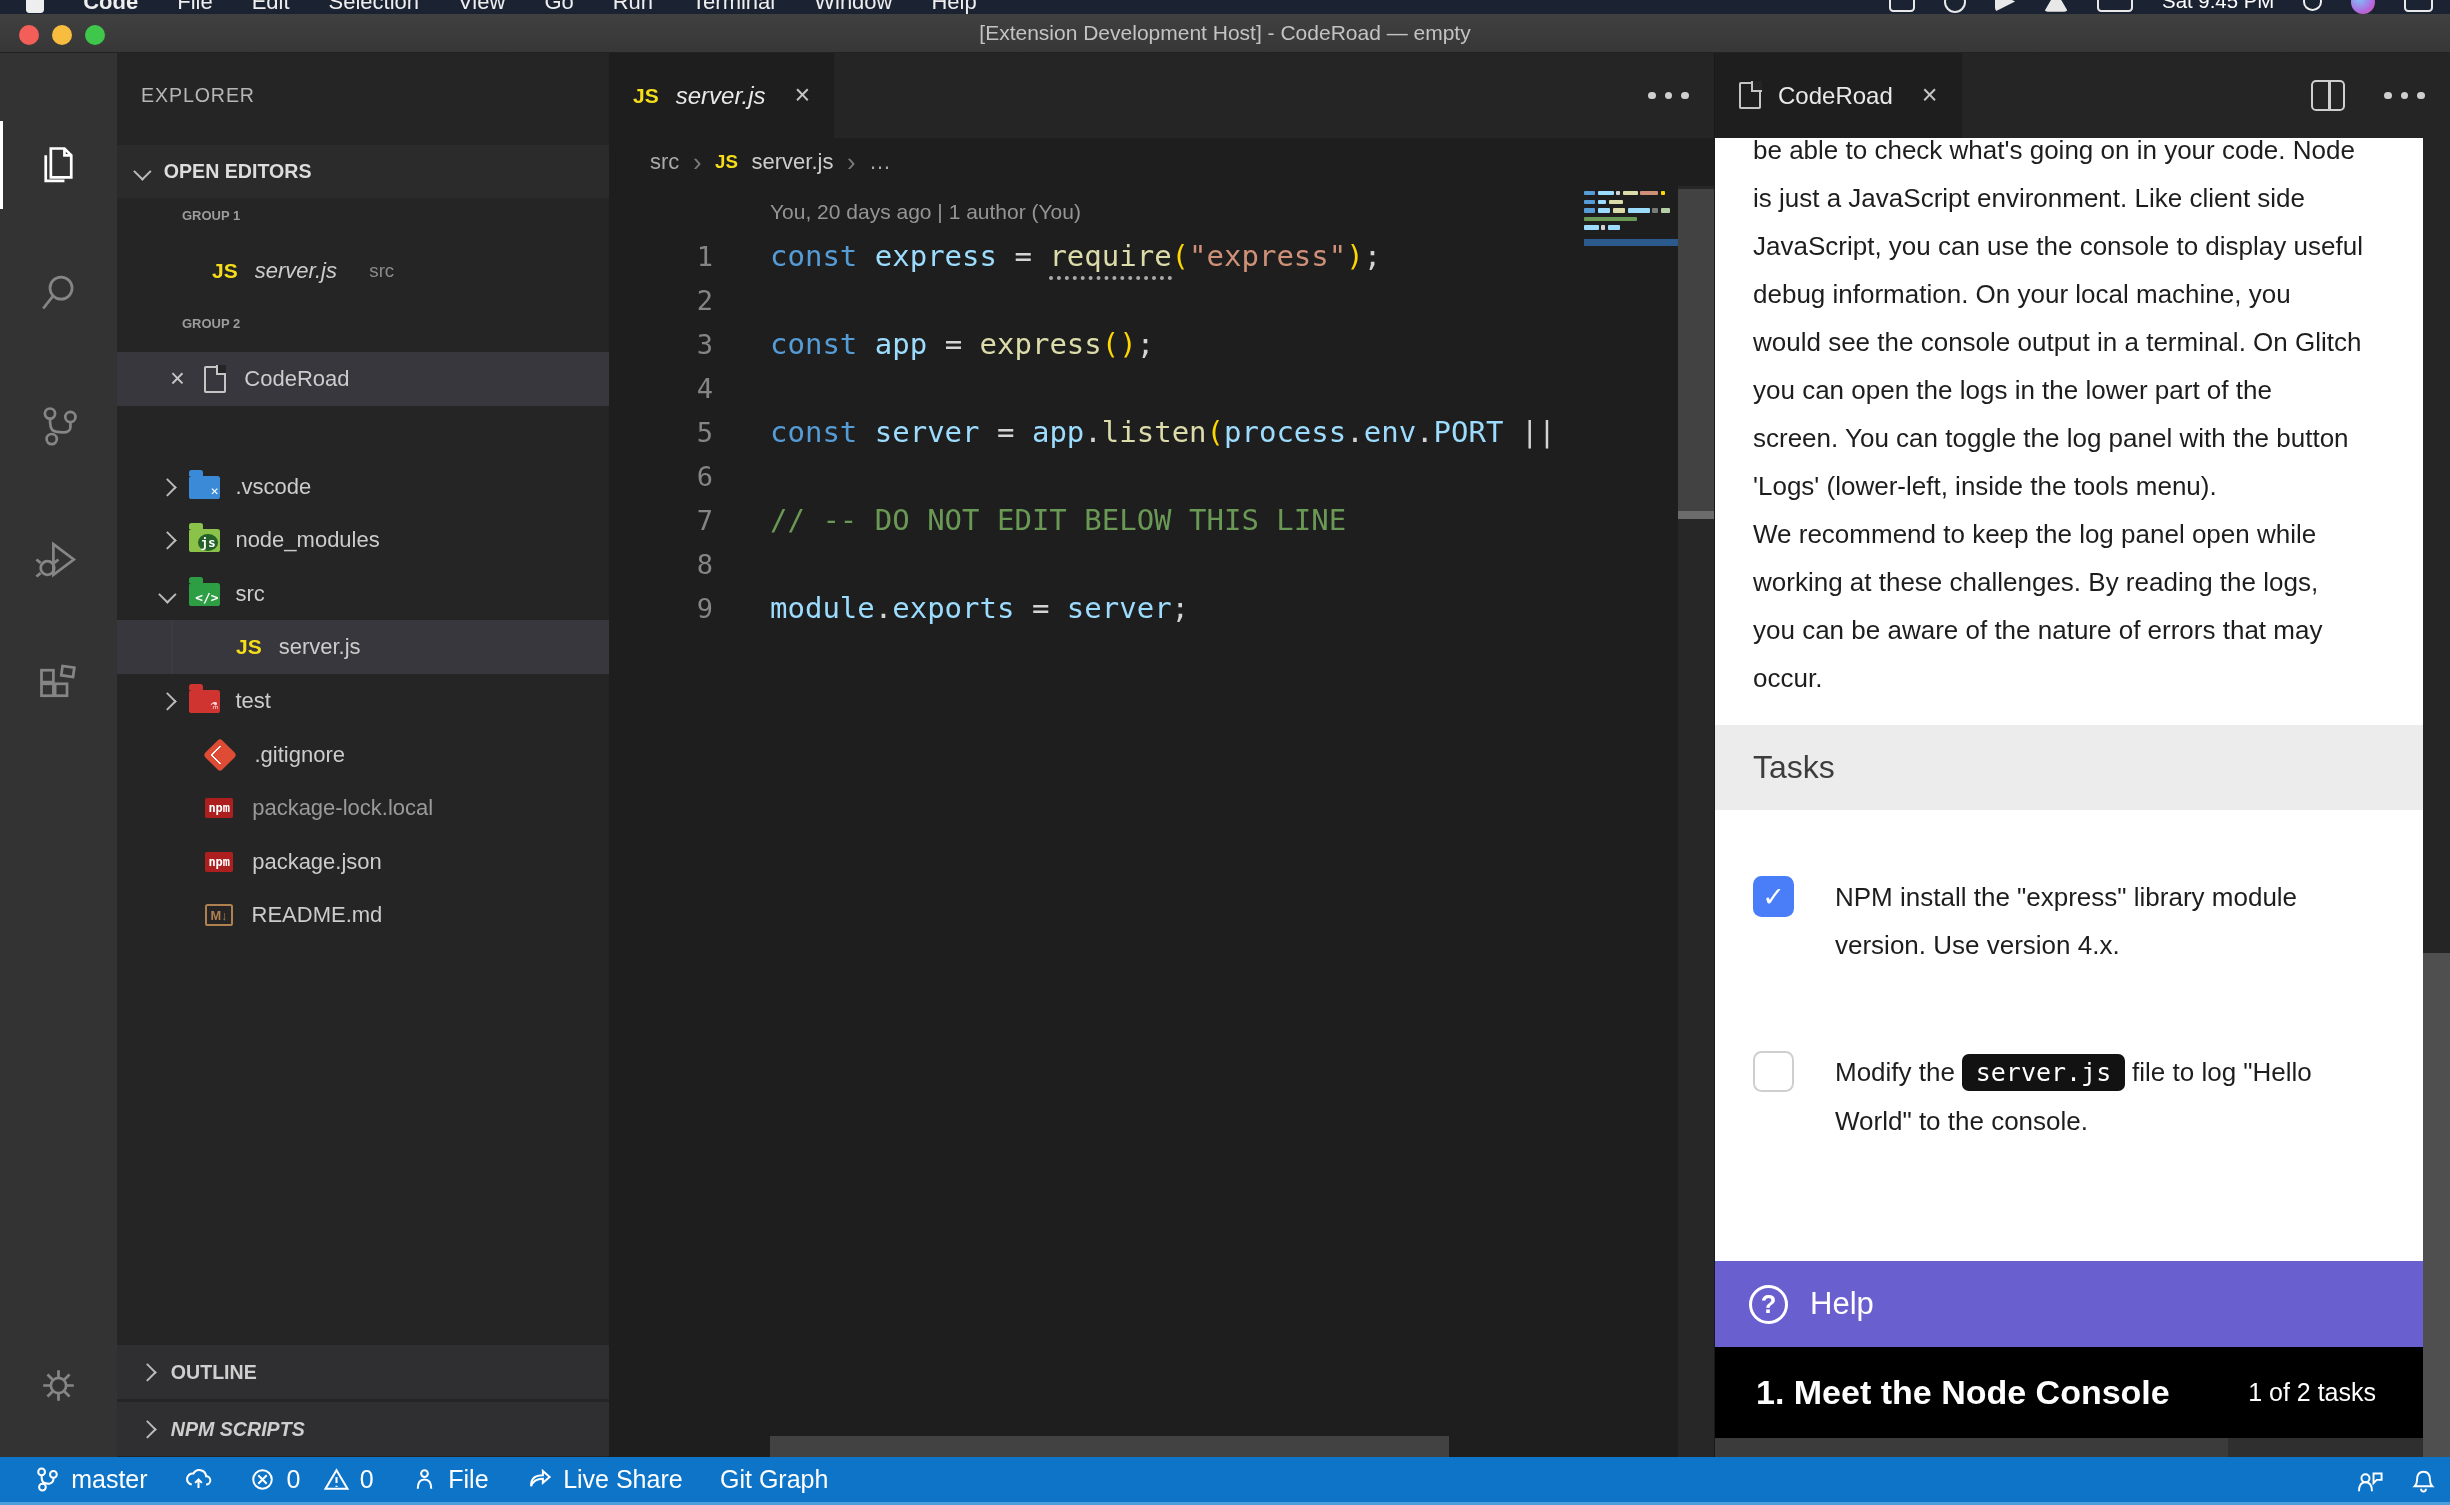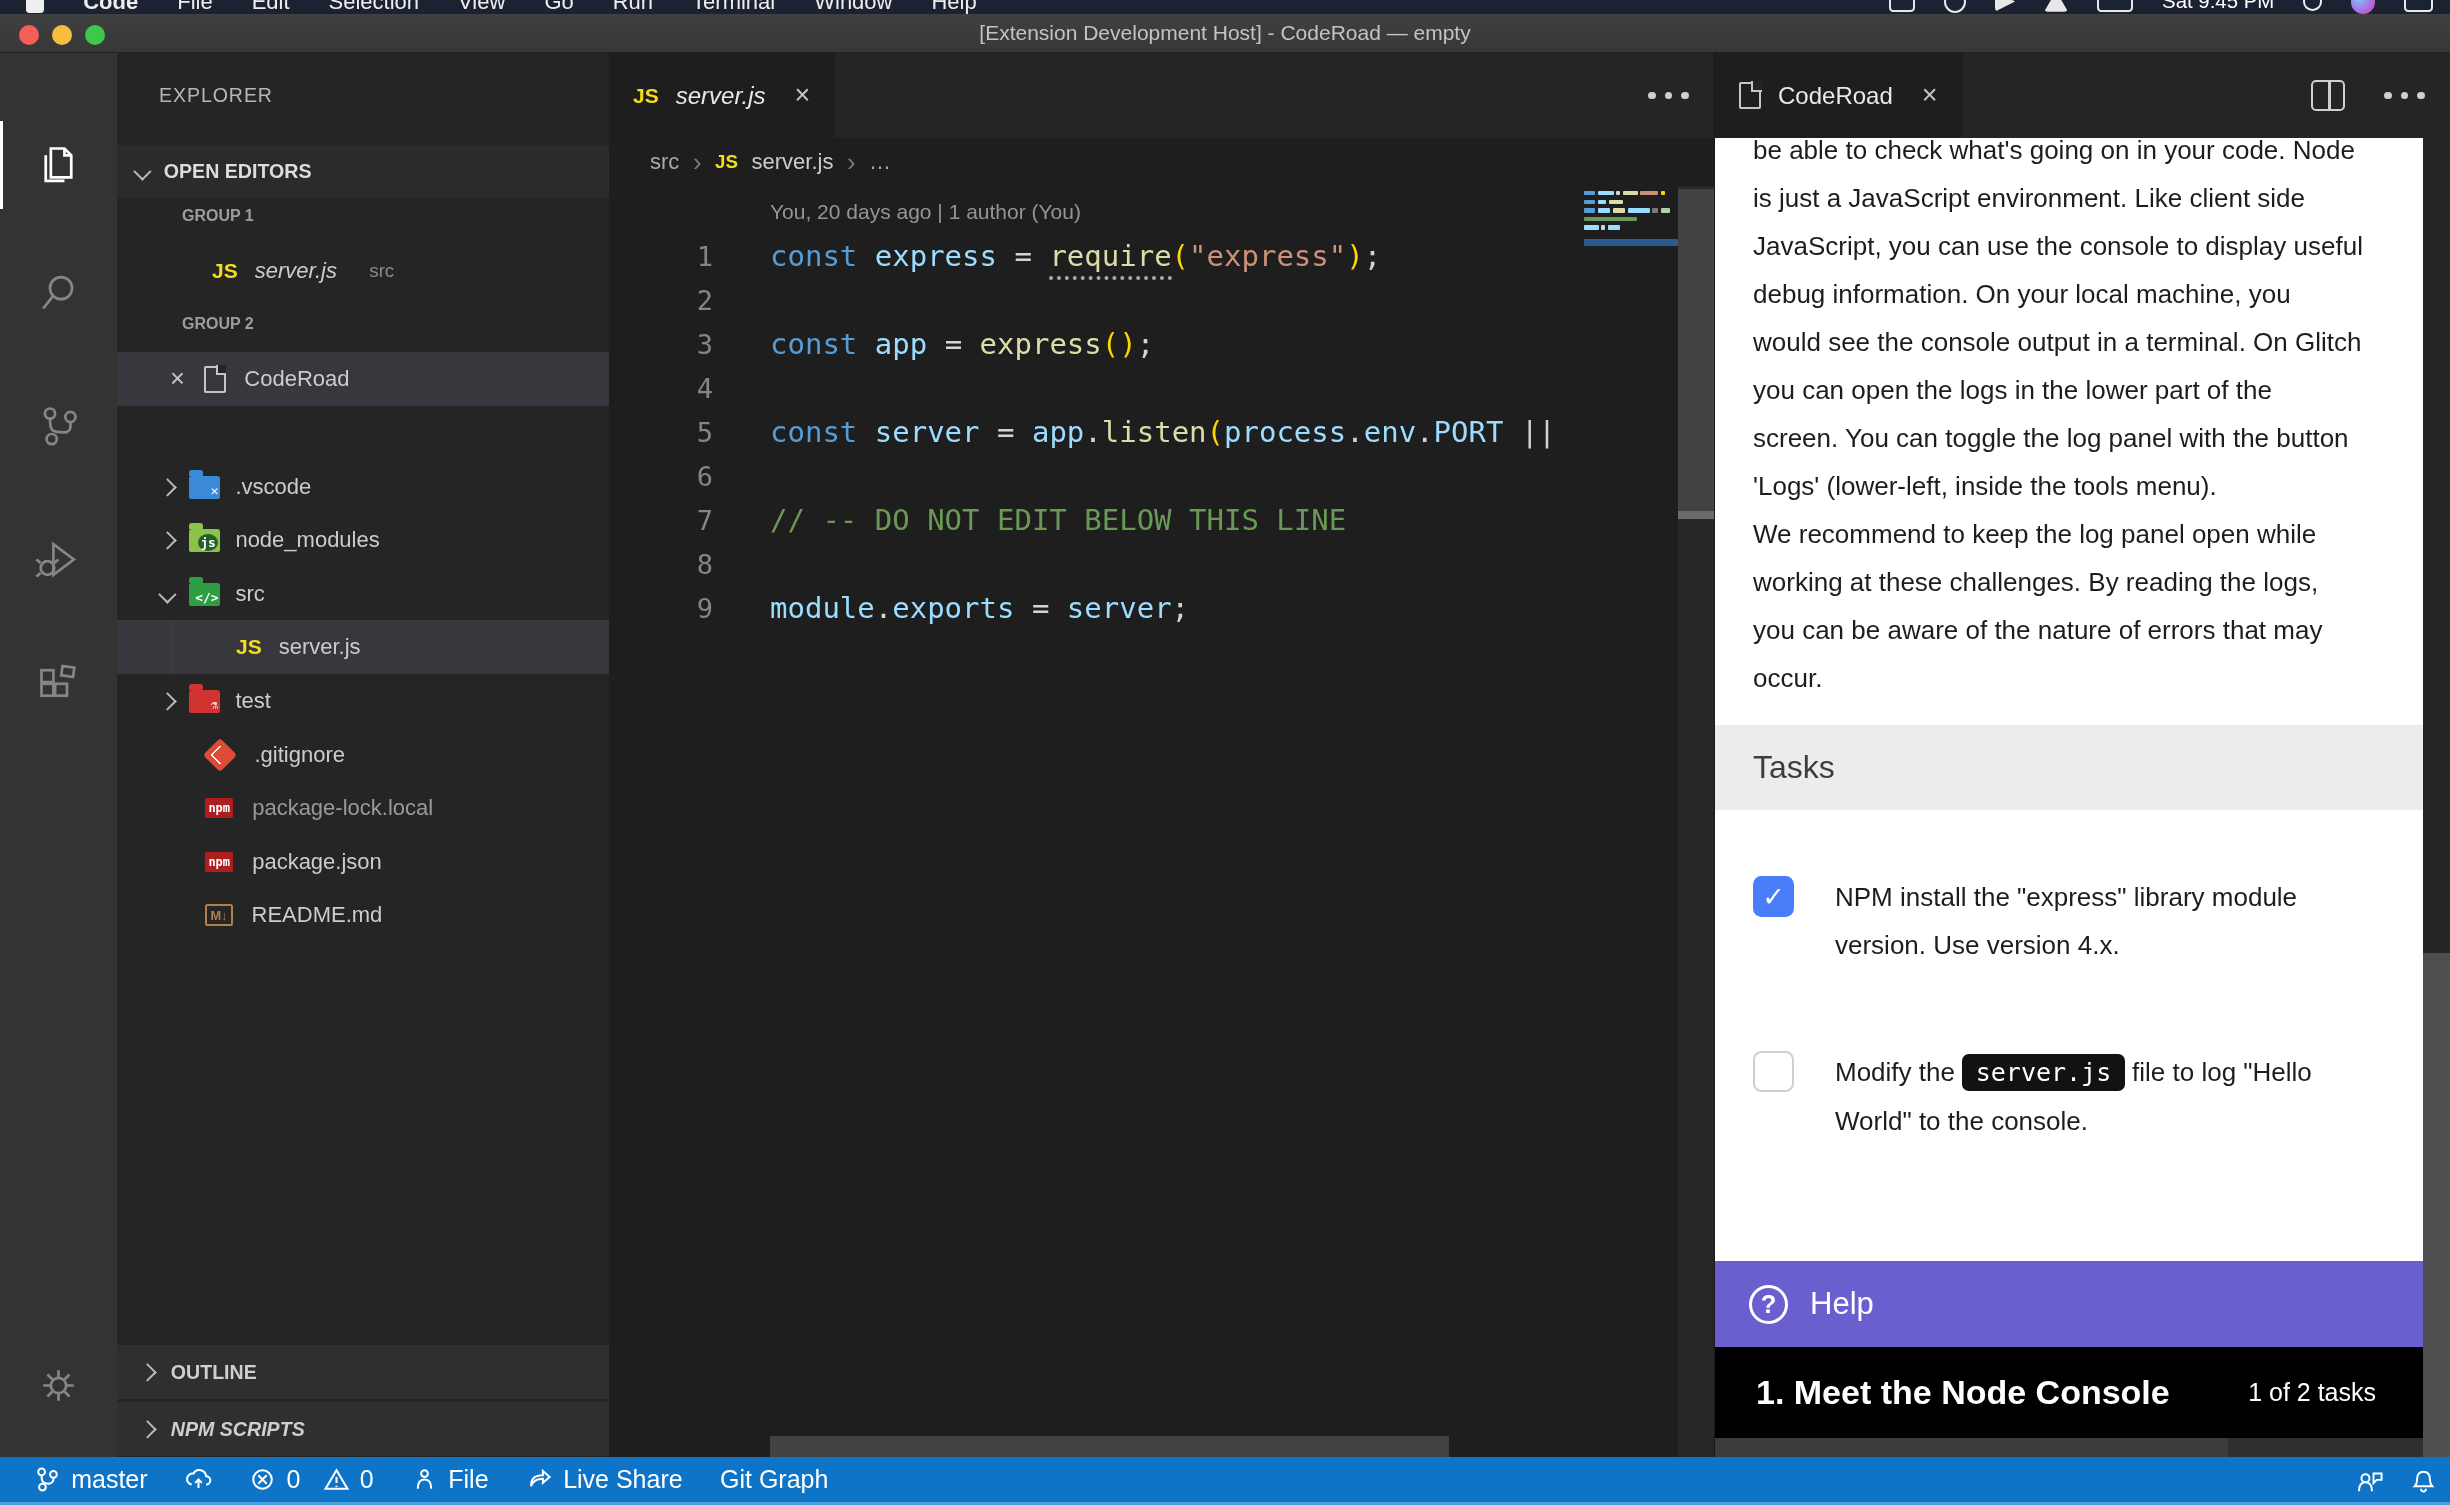--- a/index.html
+++ b/index.html
@@ -26,24 +26,24 @@
 
   
   .activitybar { position:absolute; left:0; top:0; width:117px; height:1405px; background:#333333; }
   .act-item { position:absolute; left:0; width:117px; height:94px; display:flex; align-items:center; justify-content:center; color:#868686; }
   .act-item.active { color:#ffffff; }
   .act-item.active::before { content:''; position:absolute; left:0; top:3.4px; bottom:3.4px; width:3.4px; background:#fff; }
   .act-item svg { width:51px; height:51px; stroke:currentColor; fill:none; stroke-width:3.2; }
 
   
   .sidebar { position:absolute; left:117px; top:0; width:492px; height:1405px; background:#252526; color:#cccccc; overflow:hidden; }
-  .sb-title { position:absolute; top:24px; left:42px; height:37px; display:flex; align-items:center; font-size:19.6px; color:#b6b6b6; letter-spacing:0.9px; }
+  .sb-title { position:absolute; top:24px; left:24px; height:37px; display:flex; align-items:center; font-size:19.6px; color:#b6b6b6; letter-spacing:0.9px; }
   .sb-row { position:absolute; left:0; width:492px; display:flex; align-items:center; font-size:22px; }
   .sb-header { font-weight:bold; color:#dddddd; font-size:19.6px; }
-  .sb-group { font-weight:bold; color:#9d9d9d; font-size:16px; padding-left:65px; }
+  .sb-group { font-weight:bold; color:#9d9d9d; font-size:13px; padding-left:65px; }
   .sel { background:#37373d; }
   .chev { width:12.8px; height:12.8px; border-right:2.6px solid #bbb; border-bottom:2.6px solid #bbb; flex:none; }
   .chev.right { transform:rotate(-45deg); }
   .chev.down { transform:rotate(45deg); }
   .fname { color:#cccccc; white-space:nowrap; }
   .fdetail { color:#8b8b8b; font-size:18.7px; margin-left:15.3px; }
   .italic { font-style:italic; }
   .js-badge { color:#f5de19; font-weight:bold; font-size:21px; font-family:"Liberation Sans",sans-serif; flex:none; }
   .close-x { color:#c5c5c5; font-size:25.5px; line-height:25.5px; flex:none; }
   .folder { width:31px; height:23px; border-radius:2.6px; position:relative; flex:none; }

